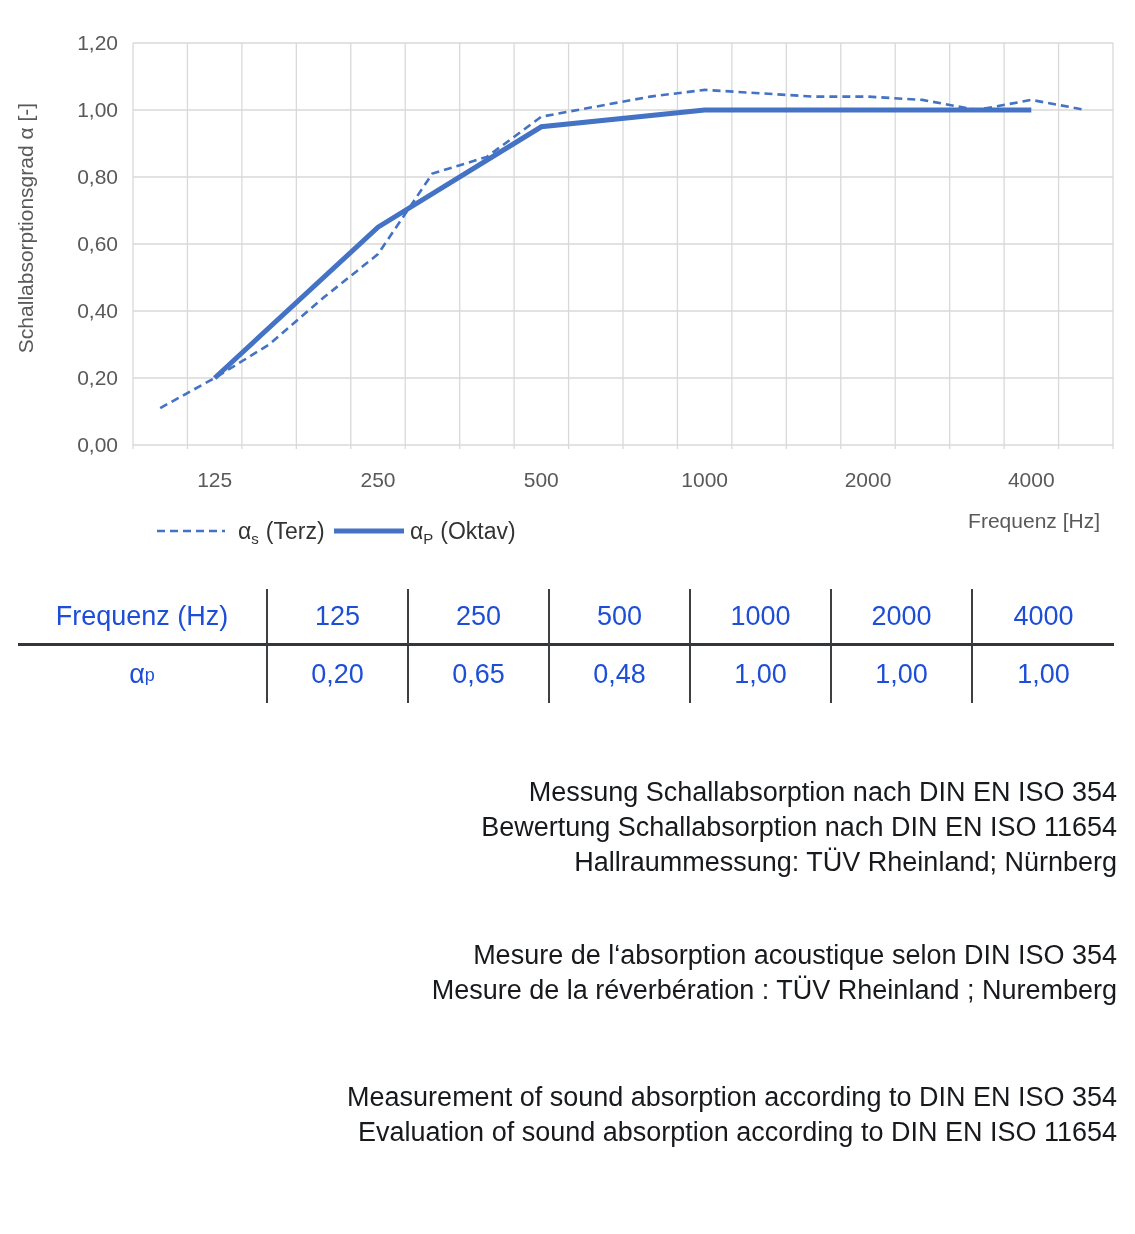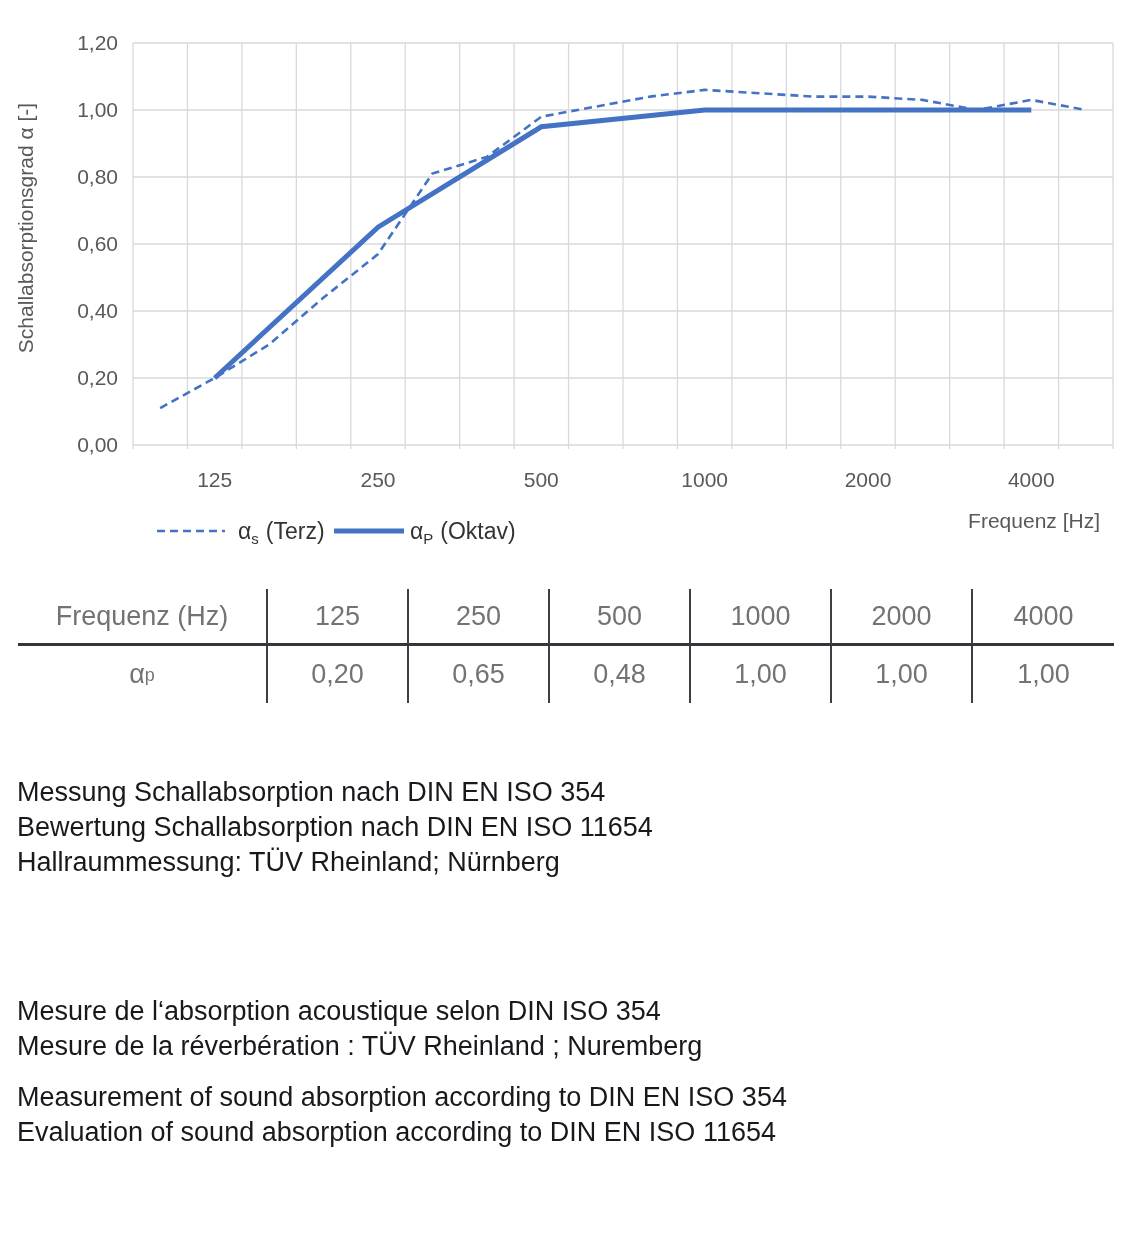--- a/index.html
+++ b/index.html
@@ -20,41 +20,42 @@
   svg .ytitle,svg .xtitle{font-size:21px;fill:#595959;font-family:"Liberation Sans",sans-serif;}
   svg .legend-label{font-size:23px;fill:#333333;font-family:"Liberation Sans",sans-serif;}
   svg .legend-sub{font-size:15px;}
   
   .abs-table{
     position:absolute;
     left:18px; top:589px;
     display:grid;
     grid-template-columns:250px repeat(6,141px);
     grid-auto-rows:57px;
-    color:#737373;
+    color:#1d4ed8;
   }
   .abs-table .cell{
     display:flex;align-items:center;justify-content:center;
     font-size:27px;
     border-right:2px solid #3c4043;
   }
   .abs-table .cell.last{border-right:none;}
   .abs-table .cell.head{border-bottom:3px solid #33363b;}
   .abs-table sub{font-size:18px;line-height:0;}
   
   .note{
     position:absolute;
     right:18px;
     width:1100px;
+    text-align:right;
     font-size:27px;
     line-height:35px;
     color:#17191c;
   }
   .note-german{top:775px;}
-  .note-french{top:994px;}
+  .note-french{top:938px;}
   .note-english{top:1080px;}
 </style>
 </head>
 <body>
 
 <div class="page">
 
   <svg class="chart" width="1135" height="560" viewBox="0 0 1135 560" xmlns="http://www.w3.org/2000/svg">
     <text class="ytitle" transform="translate(33 228) rotate(-90)" text-anchor="middle">Schallabsorptionsgrad α [-]</text>
 

